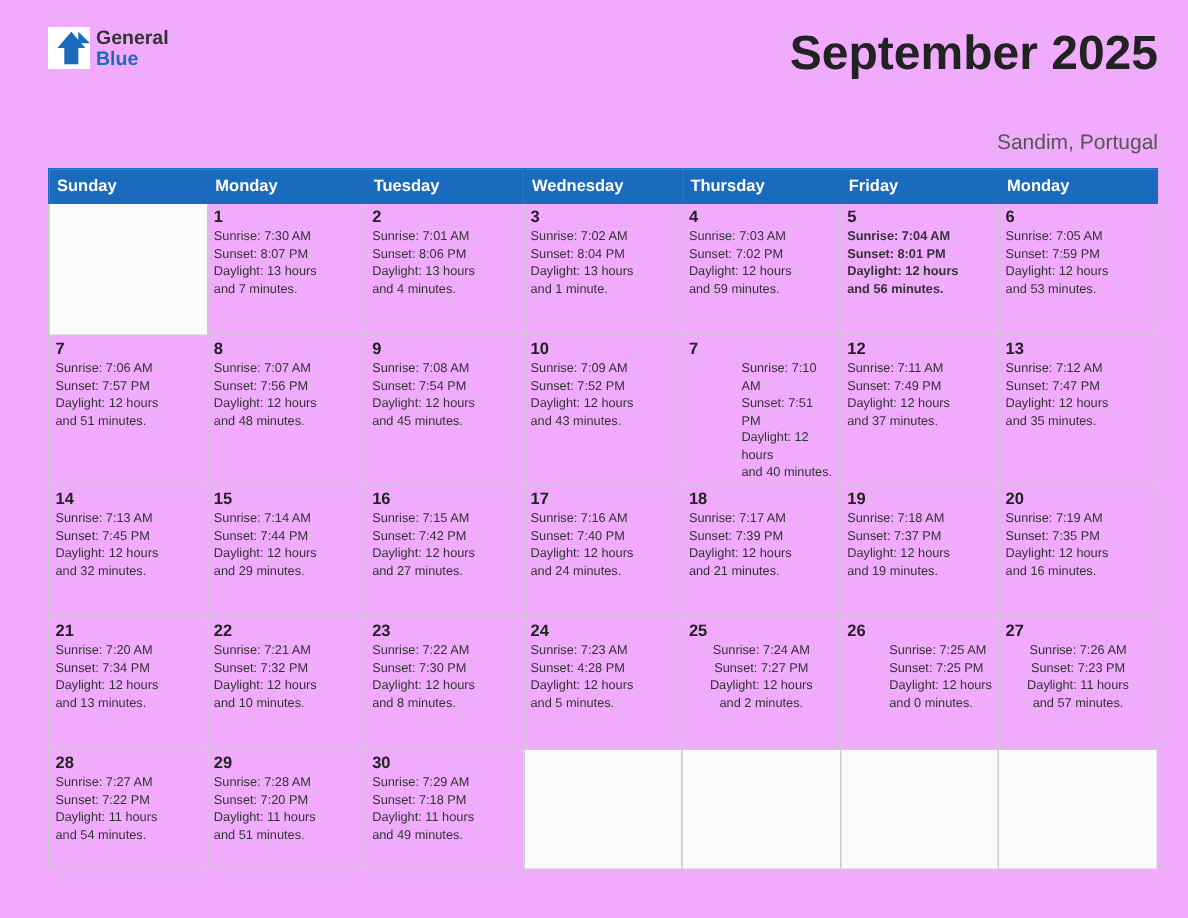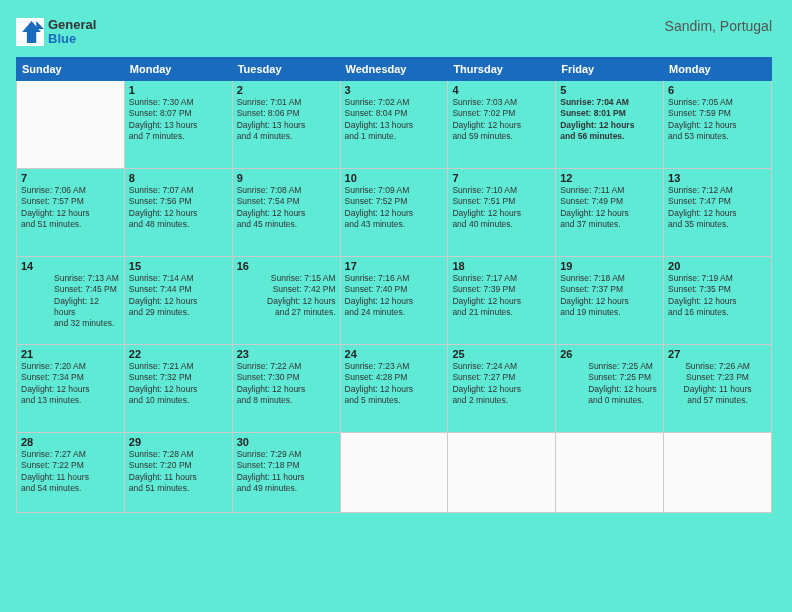--- a/index.html
+++ b/index.html
@@ -6,22 +6,22 @@
     body {
       width: 792px;
       height: 612px;
       font-family: Arial, sans-serif;
       background: #fff;
       overflow: hidden;
     }
     .page {
       width: 792px;
       height: 612px;
-      background: #5eead4;
-      padding: 18px 20px 10px 16px;
+      background: #f0abfc;
+      padding: 18px 20px 10px 32px;
     }
     .header {
       display: flex;
       justify-content: space-between;
       align-items: flex-start;
       margin-bottom: 10px;
     }
     .logo {
       display: flex;
       align-items: center;
@@ -46,20 +46,21 @@
     }
     .month-title {
       font-size: 32px;
       font-weight: bold;
       color: #222;
       line-height: 1.1;
     }
     .subtitle {
       font-size: 14px;
       color: #555;
+      margin-top: 33px;
     }
     .calendar {
       width: 100%;
       border-collapse: collapse;
       font-size: 9.5px;
     }
     .calendar th {
       background: #1a6bbd;
       color: #fff;
       text-align: left;
@@ -106,20 +107,21 @@
         <rect x="0" y="0" width="36" height="36" fill="white"></rect>
         <polygon points="20,4 32,18 26,18 26,32 14,32 14,18 8,18" fill="#1a6bbd"></polygon>
         <polygon points="26,4 36,14 26,14" fill="#1a6bbd"></polygon>
       </svg>
       <div class="logo-text">
         <span>General</span>
         <span>Blue</span>
       </div>
     </div>
     <div class="title-block">
+      <div class="month-title">September 2025</div>
       <div class="subtitle">Sandim, Portugal</div>
     </div>
   </div>
 
   <table class="calendar">
     <thead>
       <tr>
 
       <th>Sunday</th>
           <th>Monday</th>
@@ -223,21 +225,21 @@
               <div class="day-number">10</div>
               <div class="day-info" style="white-space: pre-line;">Sunrise: 7:09 AM
 Sunset: 7:52 PM
 Daylight: 12 hours
 and 43 minutes.</div>
             </div>
           </td>
           <td>
             <div class="cell-inner">
               <div class="day-number">7</div>
-              <div class="day-info" style="white-space: pre-line;">Sunrise: 7:10 AM
+              <div class="day-info" style="white-space: pre-line; margin-left: 35px;">Sunrise: 7:10 AM
 Sunset: 7:51 PM
 Daylight: 12 hours
 and 40 minutes.</div>
             </div>
           </td>
           <td>
             <div class="cell-inner">
               <div class="day-number">12</div>
               <div class="day-info" style="white-space: pre-line;">Sunrise: 7:11 AM
 Sunset: 7:49 PM
@@ -252,39 +254,39 @@
 Sunset: 7:47 PM
 Daylight: 12 hours
 and 35 minutes.</div>
             </div>
           </td>
         </tr>
         <tr class="week-row">
           <td>
             <div class="cell-inner">
               <div class="day-number">14</div>
-              <div class="day-info" style="white-space: pre-line; margin-left: 33px;">Sunrise: 7:13 AM
+              <div class="day-info" style="white-space: pre-line;">Sunrise: 7:13 AM
 Sunset: 7:45 PM
 Daylight: 12 hours
 and 32 minutes.</div>
             </div>
           </td>
           <td>
             <div class="cell-inner">
               <div class="day-number">15</div>
               <div class="day-info" style="white-space: pre-line;">Sunrise: 7:14 AM
 Sunset: 7:44 PM
 Daylight: 12 hours
 and 29 minutes.</div>
             </div>
           </td>
           <td>
             <div class="cell-inner">
               <div class="day-number">16</div>
-              <div class="day-info" style="white-space: pre-line; text-align: right;">Sunrise: 7:15 AM
+              <div class="day-info" style="white-space: pre-line;">Sunrise: 7:15 AM
 Sunset: 7:42 PM
 Daylight: 12 hours
 and 27 minutes.</div>
             </div>
           </td>
           <td>
             <div class="cell-inner">
               <div class="day-number">17</div>
               <div class="day-info" style="white-space: pre-line;">Sunrise: 7:16 AM
 Sunset: 7:40 PM
@@ -353,21 +355,21 @@
               <div class="day-number">24</div>
               <div class="day-info" style="white-space: pre-line;">Sunrise: 7:23 AM
 Sunset: 4:28 PM
 Daylight: 12 hours
 and 5 minutes.</div>
             </div>
           </td>
           <td>
             <div class="cell-inner">
               <div class="day-number">25</div>
-              <div class="day-info" style="white-space: pre-line;">Sunrise: 7:24 AM
+              <div class="day-info" style="white-space: pre-line; text-align: center;">Sunrise: 7:24 AM
 Sunset: 7:27 PM
 Daylight: 12 hours
 and 2 minutes.</div>
             </div>
           </td>
           <td>
             <div class="cell-inner">
               <div class="day-number">26</div>
               <div class="day-info" style="white-space: pre-line; margin-left: 28px;">Sunrise: 7:25 AM
 Sunset: 7:25 PM

